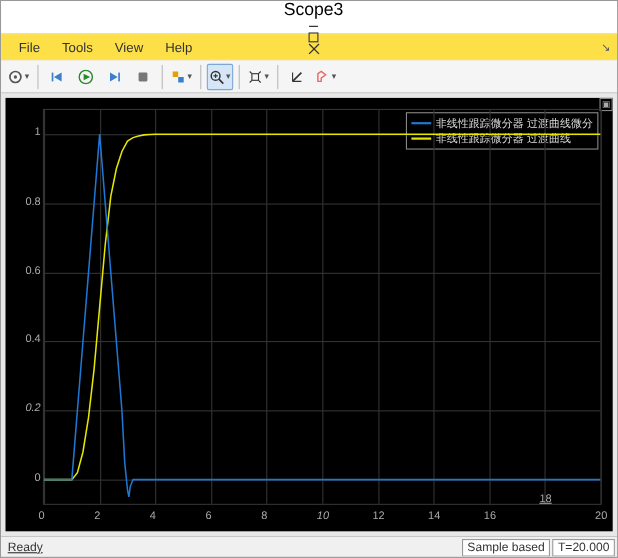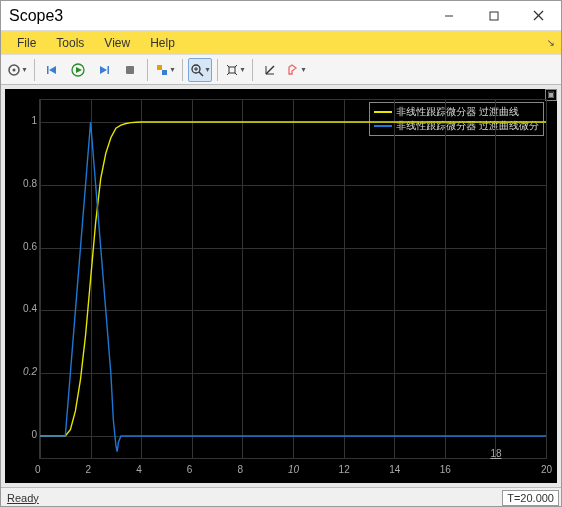--- a/index.html
+++ b/index.html
@@ -1,17 +1,17 @@
 <!DOCTYPE html>
 <html><head>
 <meta charset="utf-8">
 <style>
   * { box-sizing: border-box; margin: 0; padding: 0; font-family: "Microsoft YaHei", "Segoe UI", Tahoma, sans-serif; }
   body { background: #f0f0f0; width: 562px; height: 507px; overflow: hidden; border: 1px solid #999; }
-  .titlebar { height: 30px; background: #fff; display: flex; align-items: center; padding-left: 8px; border-bottom: 1px solid #ddd; }
+  .titlebar { height: 30px; background: #fff; display: flex; align-items: center; padding-left: 8px; border-bottom: 1px solid #ddd; flex-direction: column; }
   .titlebar-title { flex: 1; font-size: 12px; color: #333; }
   .winbtn { width: 45px; height: 29px; display: flex; align-items: center; justify-content: center; font-size: 13px; color: #333; }
   .winbtn.close { font-size: 15px; }
   .menubar { height: 24px; background: #fde047; display: flex; align-items: center; padding-left: 6px; border-bottom: 1px solid #ddd; }
   .menuitem { font-size: 12px; color: #333; padding: 2px 10px; }
   .menuarrow { flex:1; text-align:right; padding-right:6px; font-size:10px; color:#555; }
   .toolbar { height: 30px; background: #f5f5f5; border-bottom: 1px solid #bbb; display: flex; align-items: center; padding: 0 4px; gap: 2px; }
   .tbtn { min-width: 24px; height: 24px; display: flex; align-items: center; justify-content: center; border: 1px solid transparent; border-radius: 2px; position: relative; }
   .tbtn.drop::after { content: "▾"; font-size: 8px; color: #555; margin-left: 1px; }
   .tbtn.active { border-color: #7aa7d6; background: #d6e6f7; }
@@ -137,26 +137,26 @@
   </div>
 </div>
 
 <div class="plotwrap">
   <div class="scope">
     <div class="cornerbtn">▣</div>
     <div class="plotarea" id="plotarea">
 
       <div class="legend">
         <div class="legendrow">
+          <div class="legendswatch" style="background:#1f77d4"></div>
+          <div class="legendtext">非线性跟踪微分器 过渡曲线微分</div>
+        </div>
+        <div class="legendrow">
           <div class="legendswatch" style="background:#e6e600"></div>
           <div class="legendtext">非线性跟踪微分器 过渡曲线</div>
-        </div>
-        <div class="legendrow">
-          <div class="legendswatch" style="background:#1f77d4"></div>
-          <div class="legendtext">非线性跟踪微分器 过渡曲线微分</div>
         </div>
       </div>
     <div class="gridline-v" style="left: 0px;"></div>
         <div class="gridline-v" style="left: 50.6px;"></div>
         <div class="gridline-v" style="left: 101.2px;"></div>
         <div class="gridline-v" style="left: 151.8px;"></div>
         <div class="gridline-v" style="left: 202.4px;"></div>
         <div class="gridline-v" style="left: 253px;"></div>
         <div class="gridline-v" style="left: 303.6px;"></div>
         <div class="gridline-v" style="left: 354.2px;"></div>
@@ -189,14 +189,15 @@
       <div class="axislabel" style="right: 520px; top: 277.211px; font-style: italic;">0.2</div>
       <div class="axislabel" style="right: 520px; top: 214.404px;">0.4</div>
       <div class="axislabel" style="right: 520px; top: 151.596px;">0.6</div>
       <div class="axislabel" style="right: 520px; top: 88.7895px;">0.8</div>
       <div class="axislabel" style="right: 520px; top: 25.9825px;">1</div>
     </div>
 </div>
 
 <div class="statusbar">
   <div class="statusleft">Ready</div>
+  <div class="statusbox">Sample based</div>
   <div class="statusbox">T=20.000</div>
 </div>
 
 </body></html>

